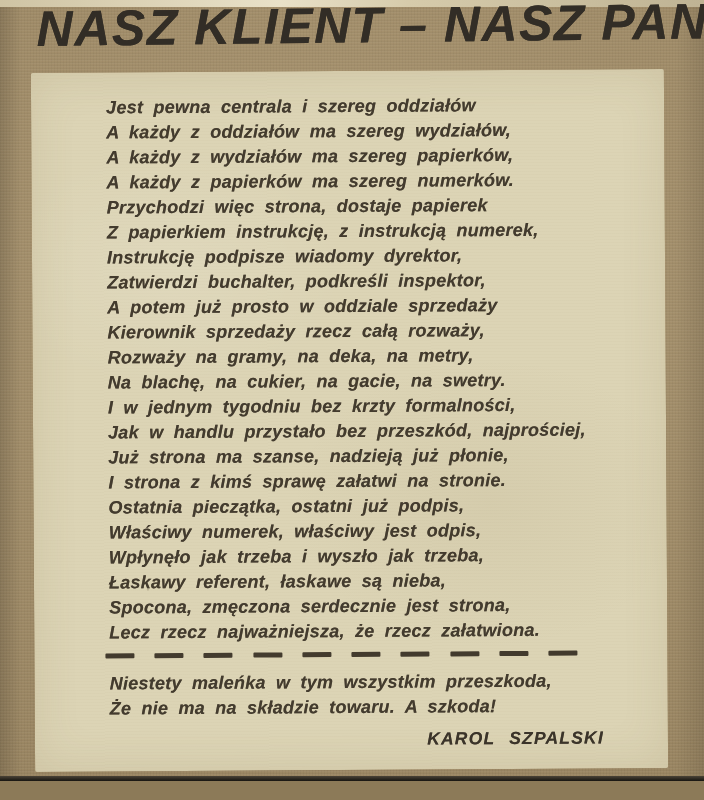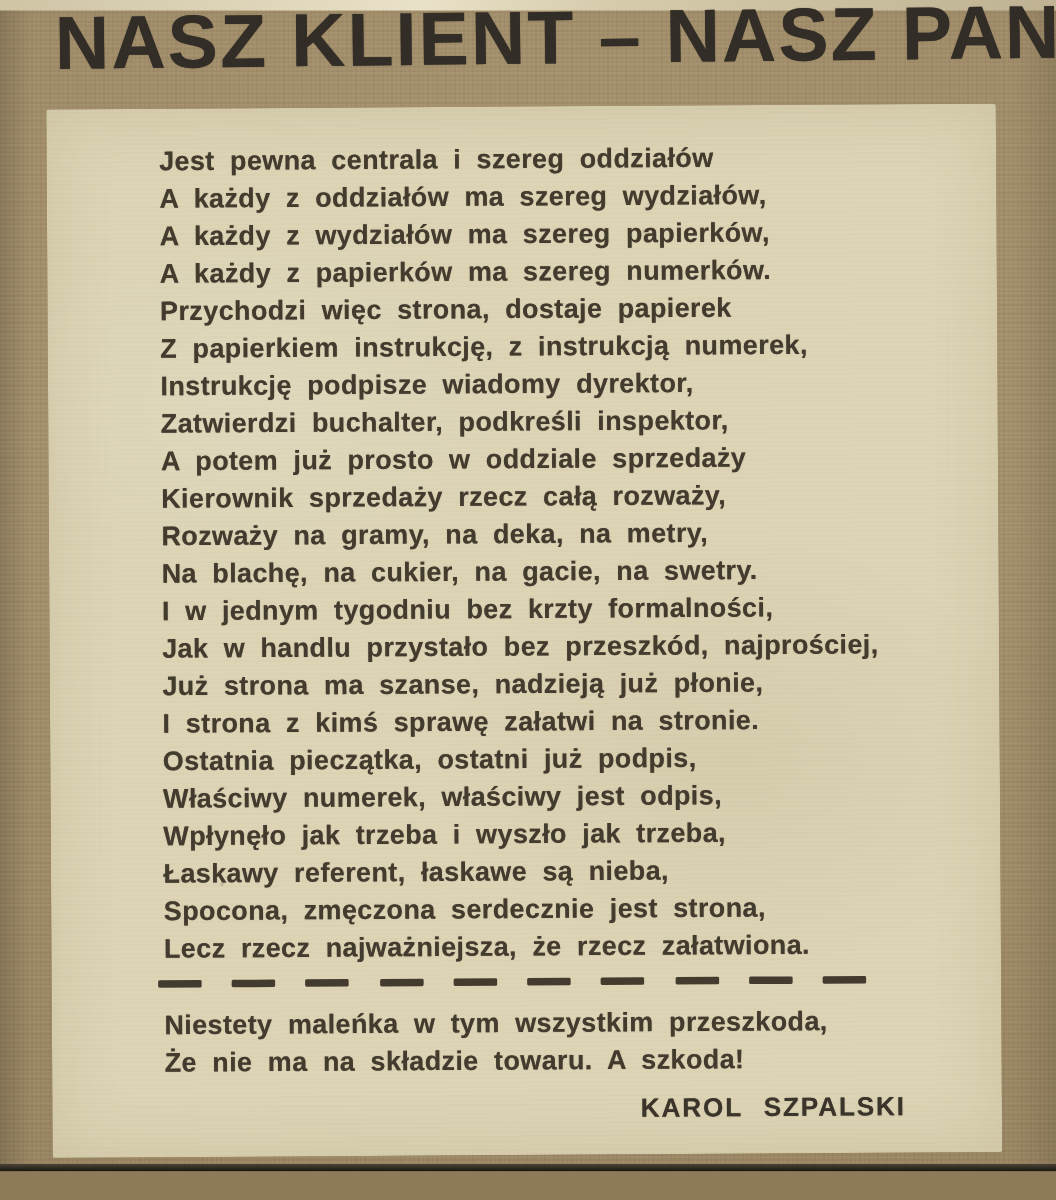--- a/index.html
+++ b/index.html
@@ -8,20 +8,21 @@
     width: 704px;
     height: 781px;
     overflow: hidden;
     font-family: "Liberation Sans", sans-serif;
     background-color: #a28c66;
     background-image:
       linear-gradient(90deg, rgba(0,0,0,0.14), rgba(0,0,0,0) 3%, rgba(0,0,0,0) 96%, rgba(0,0,0,0.10)),
       radial-gradient(130% 90% at 50% 35%, rgba(255,250,235,0.10), rgba(0,0,0,0.07)),
       repeating-linear-gradient(0deg, rgba(255,255,255,0.035) 0 1px, rgba(0,0,0,0.03) 1px 2px, rgba(0,0,0,0) 2px 3px),
       repeating-linear-gradient(90deg, rgba(60,45,25,0.05) 0 1px, rgba(0,0,0,0) 1px 3px);
+    font-style: italic;
   }
   .top-strip {
     position: absolute; top: 0; left: 0; right: 0; height: 7px;
     background: linear-gradient(90deg, #cfc4a4, #e9e1c8 40%, #d6cbab 58%, #bfb394);
   }
   .title {
     position: absolute; left: 37px; top: 0; margin: 0;
     width: 667px; white-space: nowrap;
     font-size: 50px; line-height: 58px; font-weight: 700;
     letter-spacing: 1.5px;

